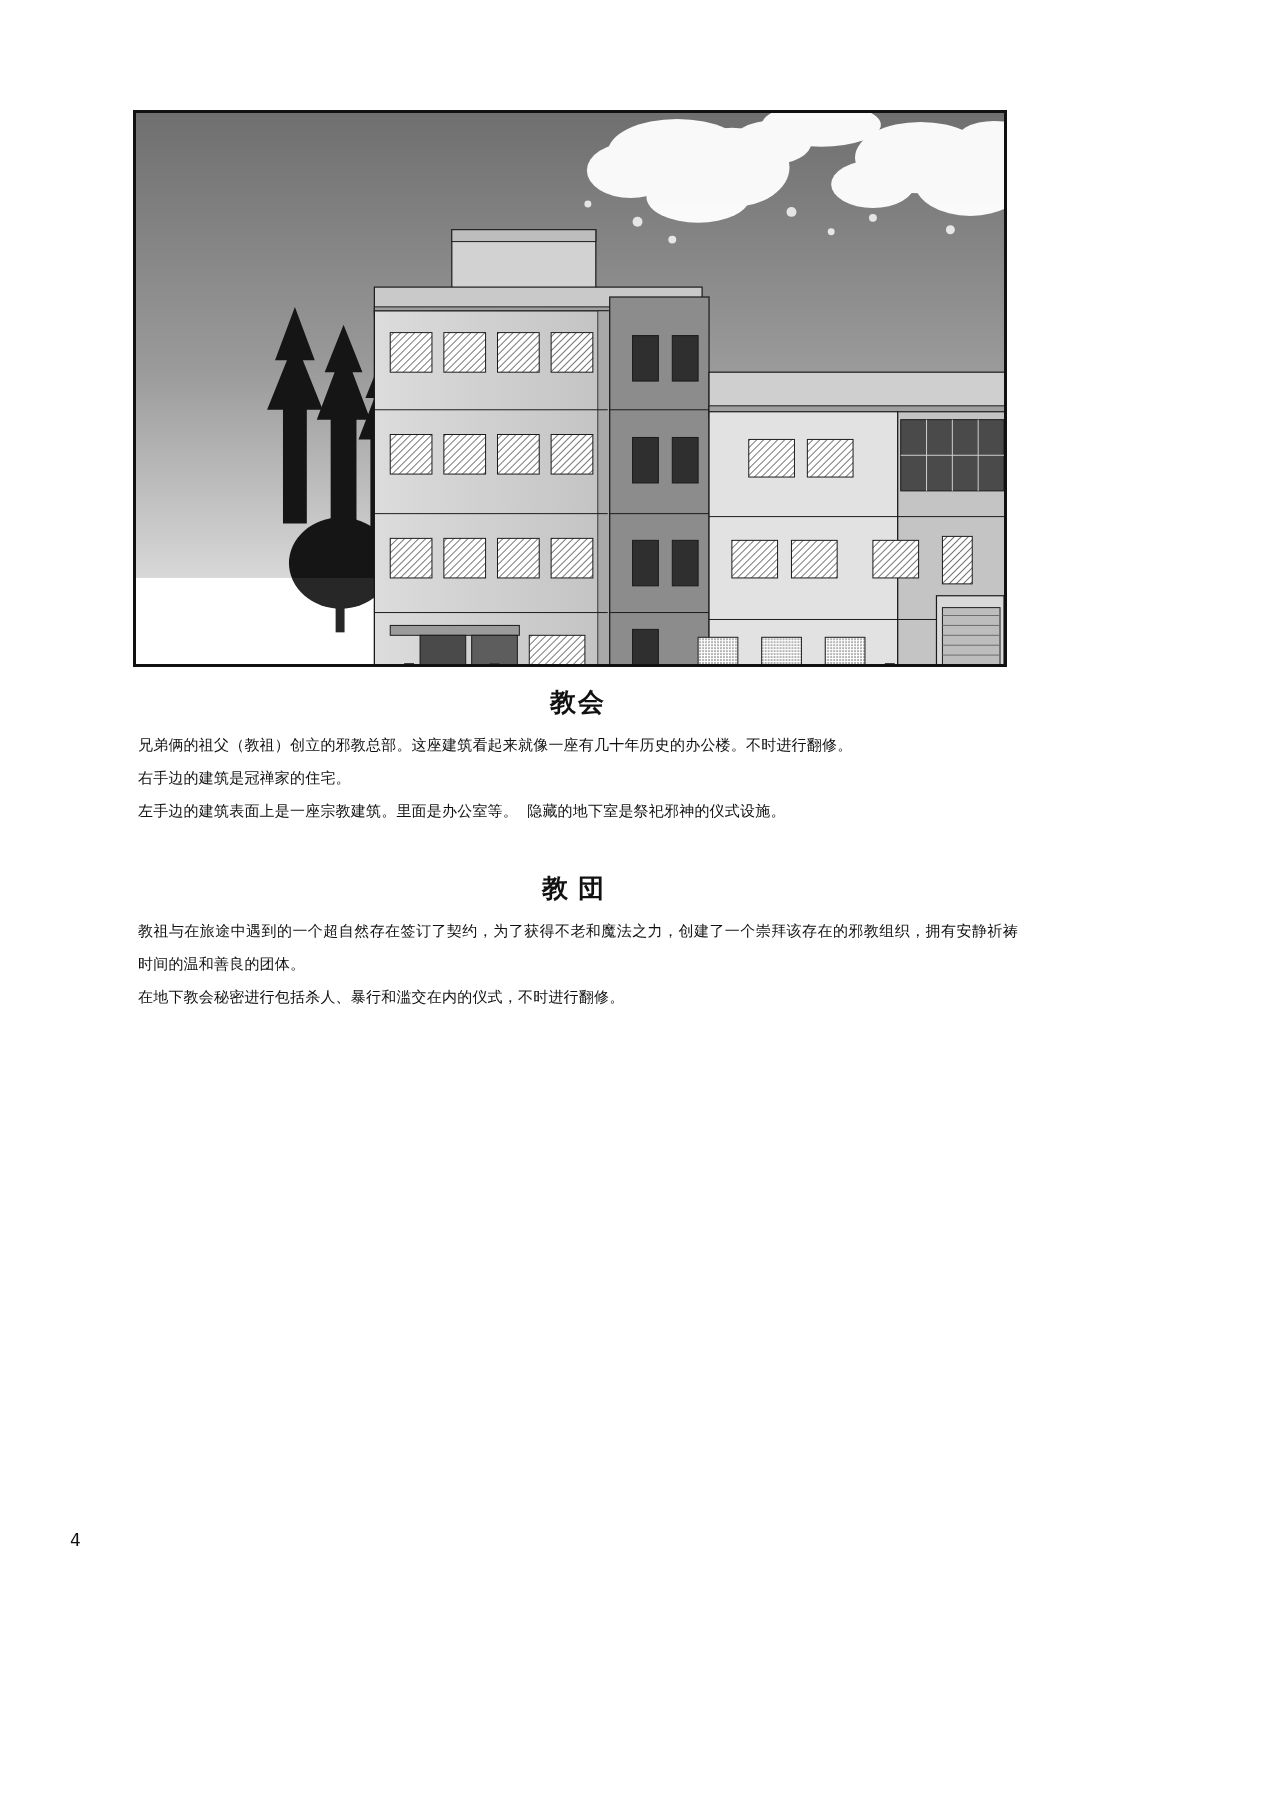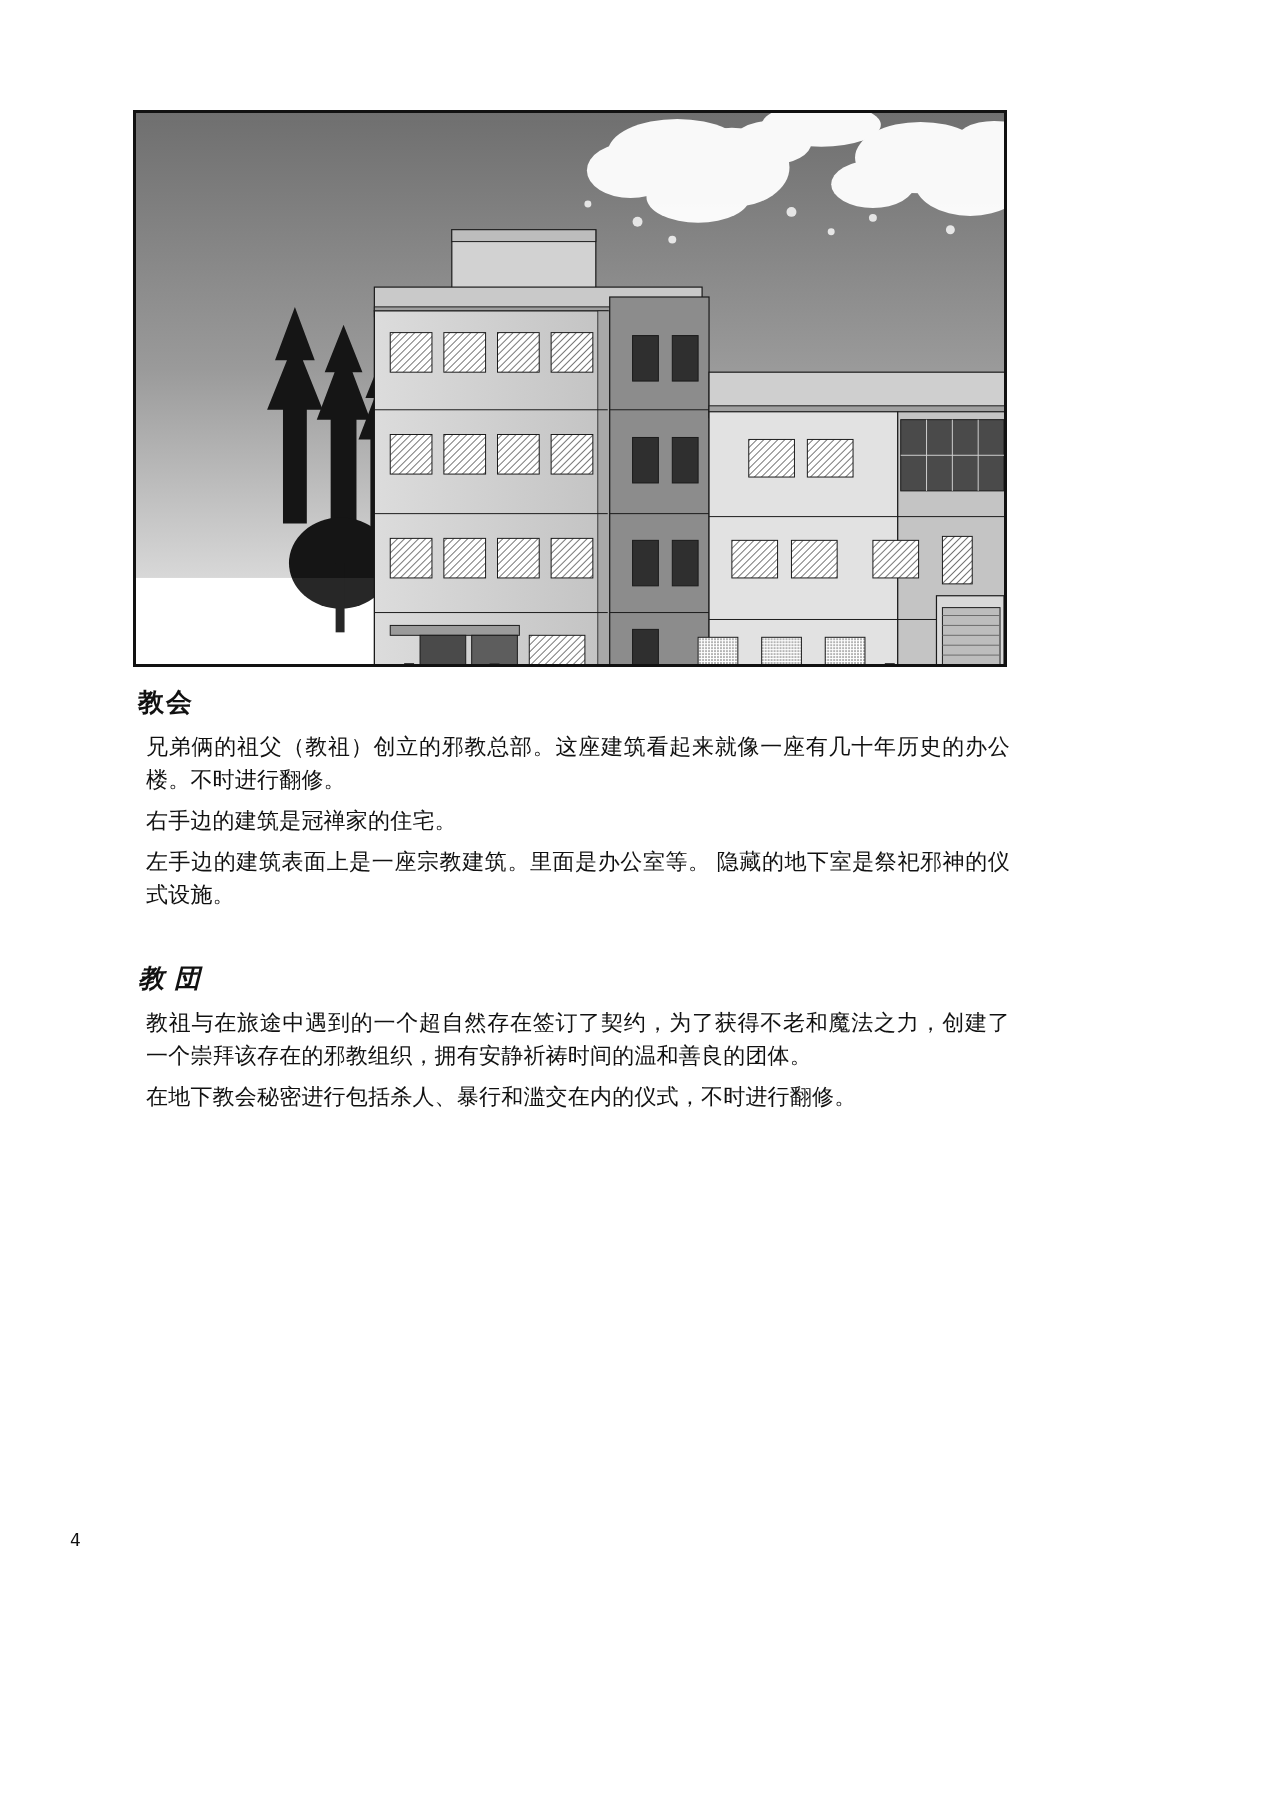--- a/index.html
+++ b/index.html
@@ -43,27 +43,28 @@
     top: 685px;
     width: 880px;
   }
   h2.section-title {
     font-family: "DejaVu Sans", sans-serif;
     font-weight: bold;
     font-size: 26px;
     letter-spacing: 2px;
     margin: 0 0 10px 0;
     color: #111;
-  }
-  h2.section-title.spaced { letter-spacing: 10px; font-style: italic; }
+    text-align: center;
+  }
+  h2.section-title.spaced { letter-spacing: 10px; }
   .para {
-    font-family: Liberation Serif, serif;
-    font-size: 22px;
+    font-family: Liberation Mono, monospace;
+    font-size: 15px;
     line-height: 33px;
-    margin: 8px;
+    margin: 0;
     color: #111;
     text-align: justify;
     letter-spacing: 0.2px;
   }
   .para-gap { height: 30px; }
   .section-gap { height: 42px; }
 
   
   .page-number {
     position: absolute;

